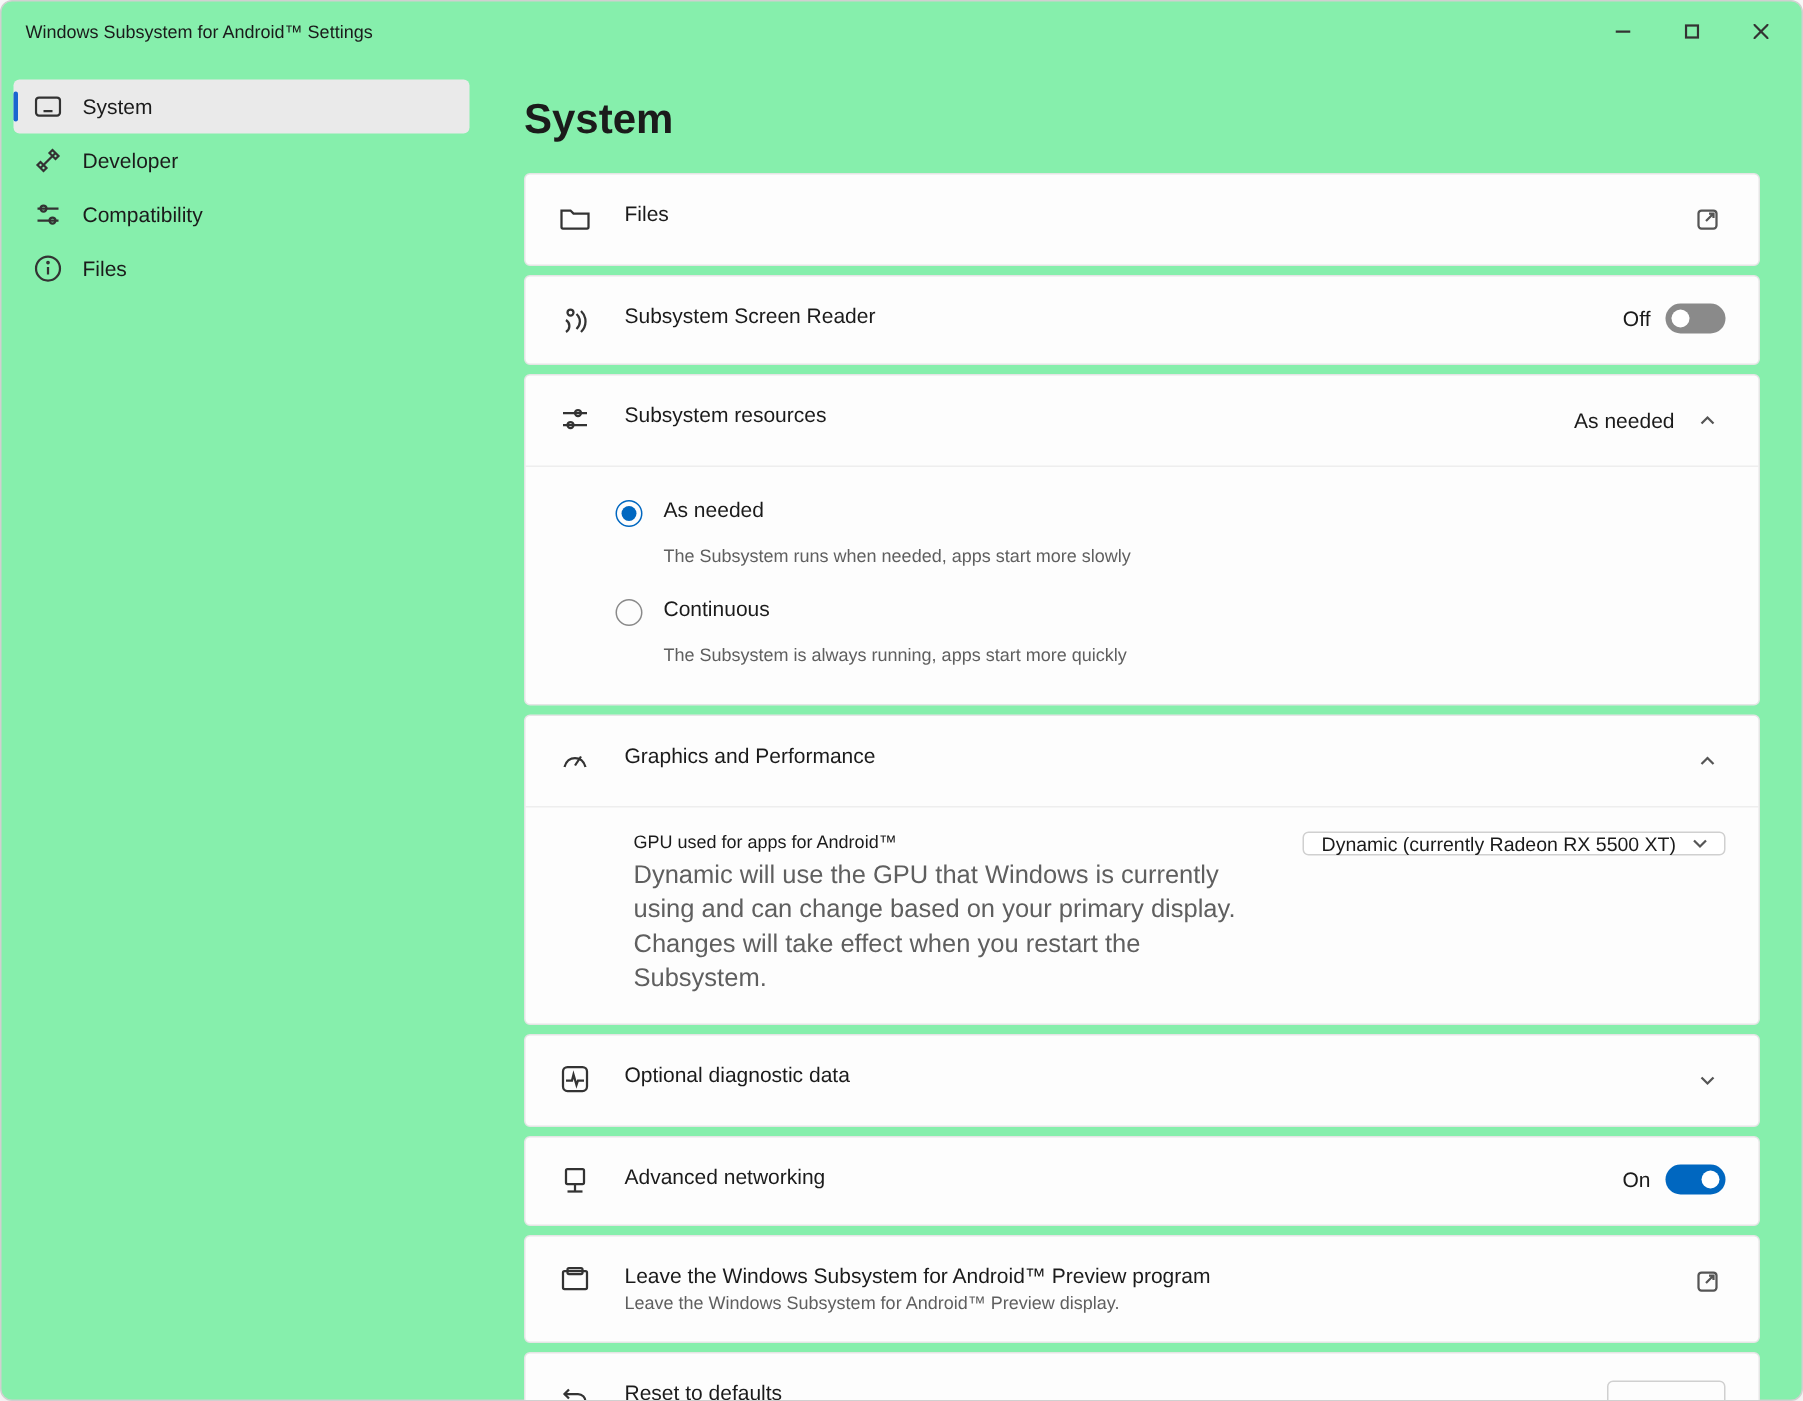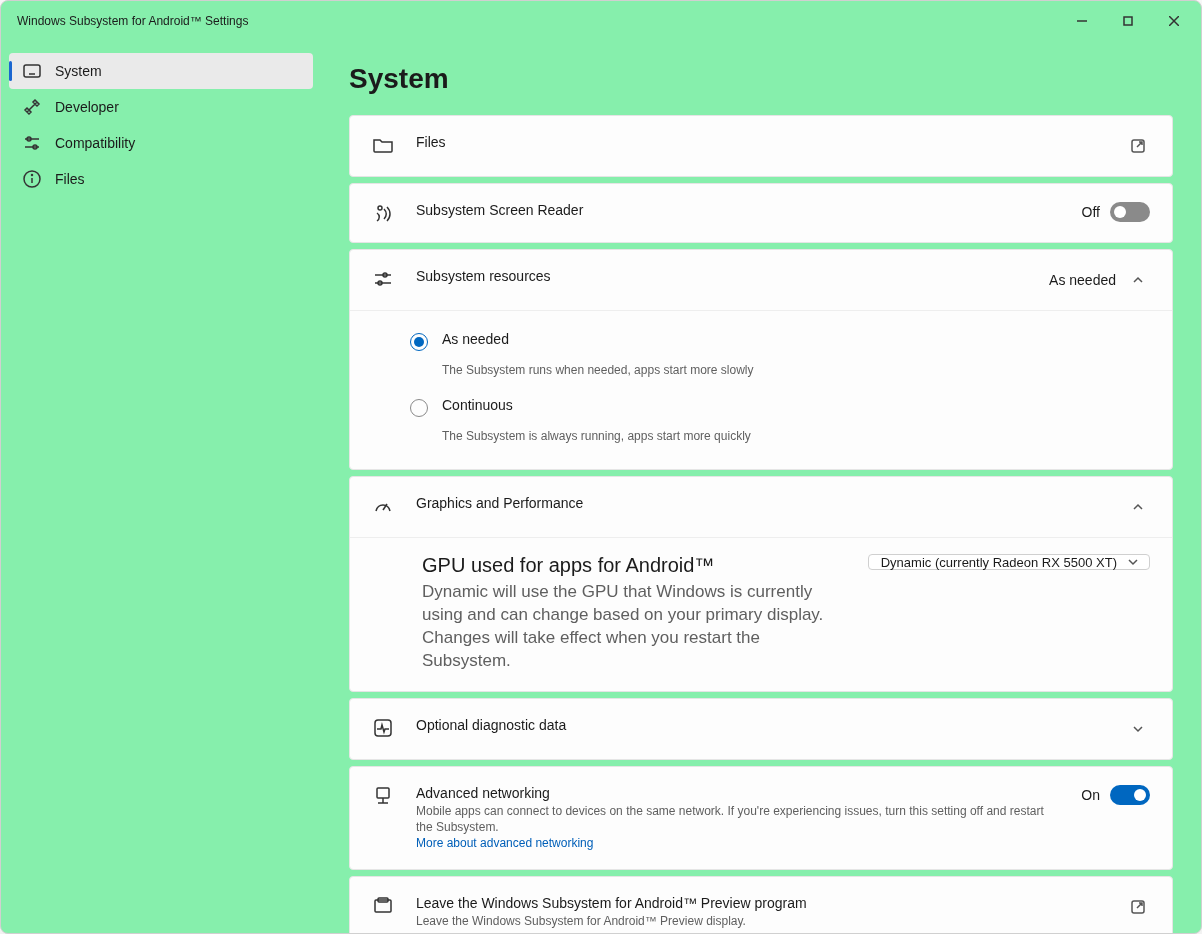--- a/index.html
+++ b/index.html
@@ -60,21 +60,21 @@
   .radio-sub   { font-size:12px; color:#5f5f5f; margin-top:16px; }
 
   
   .dropdown { display:flex; align-items:center; gap:10px; height:16px; padding:0 10px 0 12px;
               border:1px solid #d0d0d0; border-radius:4px; background:#fff; cursor:pointer; font-size:13px; color:#1b1b1b; }
   .dropdown svg { color:#555; }
 
   
   .gpu-body { display:flex; align-items:flex-start; gap:28px; padding:16px 22px 18px 22px; border-top:1px solid #eee; }
   .gpu-text { flex:1; }
-  .gpu-text h4 { font-size:20px; font-weight:400; }
+  .gpu-text h4 { font-size:12px; font-weight:400; }
   .gpu-text p  { font-size:17px; color:#5f5f5f; margin-top:4px; line-height:1.35; max-width:460px; }
 
   
   .btn { height:47px; padding:0 20px; border:1px solid #d0d0d0; border-radius:4px; background:#fdfdfd;
          font-size:14px; color:#1b1b1b; cursor:pointer; }
 
   svg { stroke:currentColor; fill:none; stroke-width:1.5; }
 </style>
 </head>
 <body>
@@ -290,24 +290,20 @@
         <div class="card-row">
           <span class="leading-icon">
             <svg width="20" height="20">
                 <rect x="4" y="2" width="12" height="10" rx="1"></rect>
                 <line x1="10" y1="12" x2="10" y2="17"></line>
                 <line x1="5" y1="17" x2="15" y2="17"></line>
               </svg>
           </span>
           <div class="title-col">
             <div class="row-title">Advanced networking</div>
-            <div class="row-sub">
-              <span>Mobile apps can connect to devices on the same network. If you're experiencing issues, turn this setting off and restart the Subsystem.</span><br>
-              <span class="link">More about advanced networking</span>
-            </div>
           </div>
           <div class="trailing">
             <span class="state-label">On</span>
             <div class="toggle on">
                 <div class="knob"></div>
               </div>
           </div>
         </div>
       </div>
 

